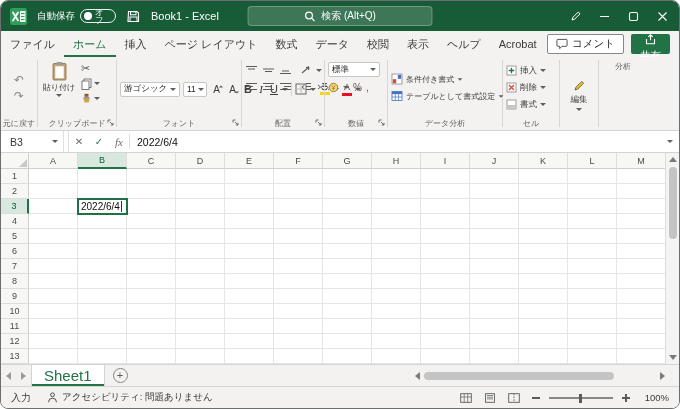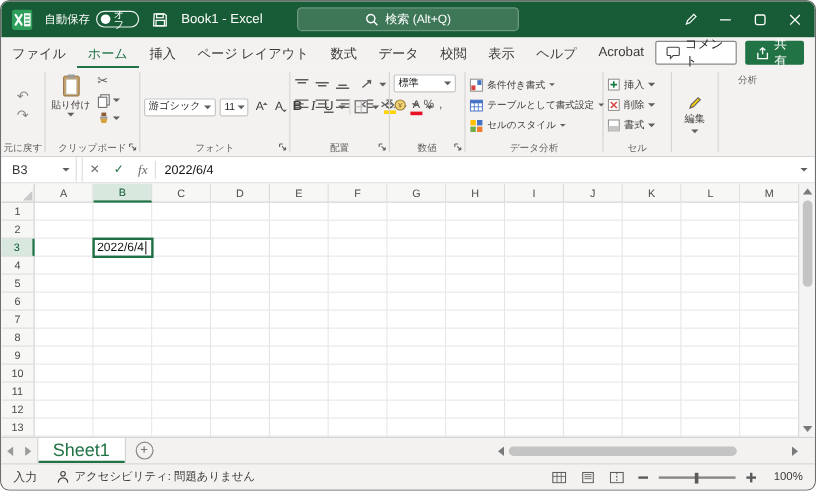--- a/index.html
+++ b/index.html
@@ -26,21 +26,21 @@
   .win-btn { width:29px; height:100%; display:flex; align-items:center; justify-content:center; }
 
   
   .tabrow { flex:0 0 26px; background:#F4F2F1; display:flex; align-items:stretch; }
   .rtab { font-size:11px; color:#3B3A39; padding:0 9px; display:flex; align-items:center; white-space:nowrap; }
   .rtab.active { color:#217346; box-shadow: inset 0 -2px 0 #217346; }
   .tab-actions { margin-left:auto; display:flex; align-items:center; gap:7px; margin-right:9px; }
   .comments-btn { height:20px; border:1px solid #8A8886; border-radius:2px; background:#fff;
                   display:flex; align-items:center; gap:4px; padding:0 8px; font-size:10.5px; color:#252423; }
   .share-btn { height:20px; background:#217346; border-radius:2px; color:#fff;
-               display:flex; align-items:center; gap:4px; padding:0 9px; font-size:10.5px; }
+               display:flex; align-items:center; gap:4px; padding:0 9px; font-size:10.5px;flex-direction:column; }
 
   
   .ribbon { flex:0 0 74px; background:#F4F2F1; border-bottom:1px solid #D6D4D2; display:flex; padding:0 1px; overflow:hidden; }
   .rgroup { display:flex; flex-direction:column; padding:2px 2px 0; flex:0 0 auto; }
   .gbody { flex:1; display:flex; }
   .glabel { height:14px; position:relative; display:flex; align-items:center; justify-content:center;
             font-size:8px; color:#605E5C; white-space:nowrap; padding:0 6px; }
   .launcher { position:absolute; right:-1px; top:3px; }
   .gdiv { width:1px; background:#D8D6D4; margin:3px 1px; flex:0 0 1px; }
   .caret { width:0; height:0; border-left:3px solid transparent; border-right:3px solid transparent;
@@ -498,32 +498,20 @@
         </div>
         <div class="srow">
           <span>
             <svg width="12" height="12" viewBox="0 0 12 12">
               <rect x="1" y="1.5" width="10" height="9" fill="#fff" stroke="#4472C4" stroke-width="0.8"></rect>
               <rect x="1" y="1.5" width="10" height="2.6" fill="#4472C4"></rect>
               <path d="M1 7 h10 M4.3 4 v6.5 M7.6 4 v6.5" stroke="#4472C4" stroke-width="0.7"></path>
             </svg>
           </span>
           <span>テーブルとして書式設定</span>
-          <span class="caret"></span>
-        </div>
-        <div class="srow">
-          <span>
-            <svg width="12" height="12" viewBox="0 0 12 12">
-              <rect x="1" y="1" width="4.5" height="4.5" fill="#FFC000"></rect>
-              <rect x="6.5" y="1" width="4.5" height="4.5" fill="#4472C4"></rect>
-              <rect x="1" y="6.5" width="4.5" height="4.5" fill="#70AD47"></rect>
-              <rect x="6.5" y="6.5" width="4.5" height="4.5" fill="#ED7D31"></rect>
-            </svg>
-          </span>
-          <span>セルのスタイル</span>
           <span class="caret"></span>
         </div>
       </div>
       <div class="glabel">データ分析</div>
     </div>
 
     <div class="gdiv"></div>
 
     <div class="rgroup g-cells">
       <div class="gbody">

